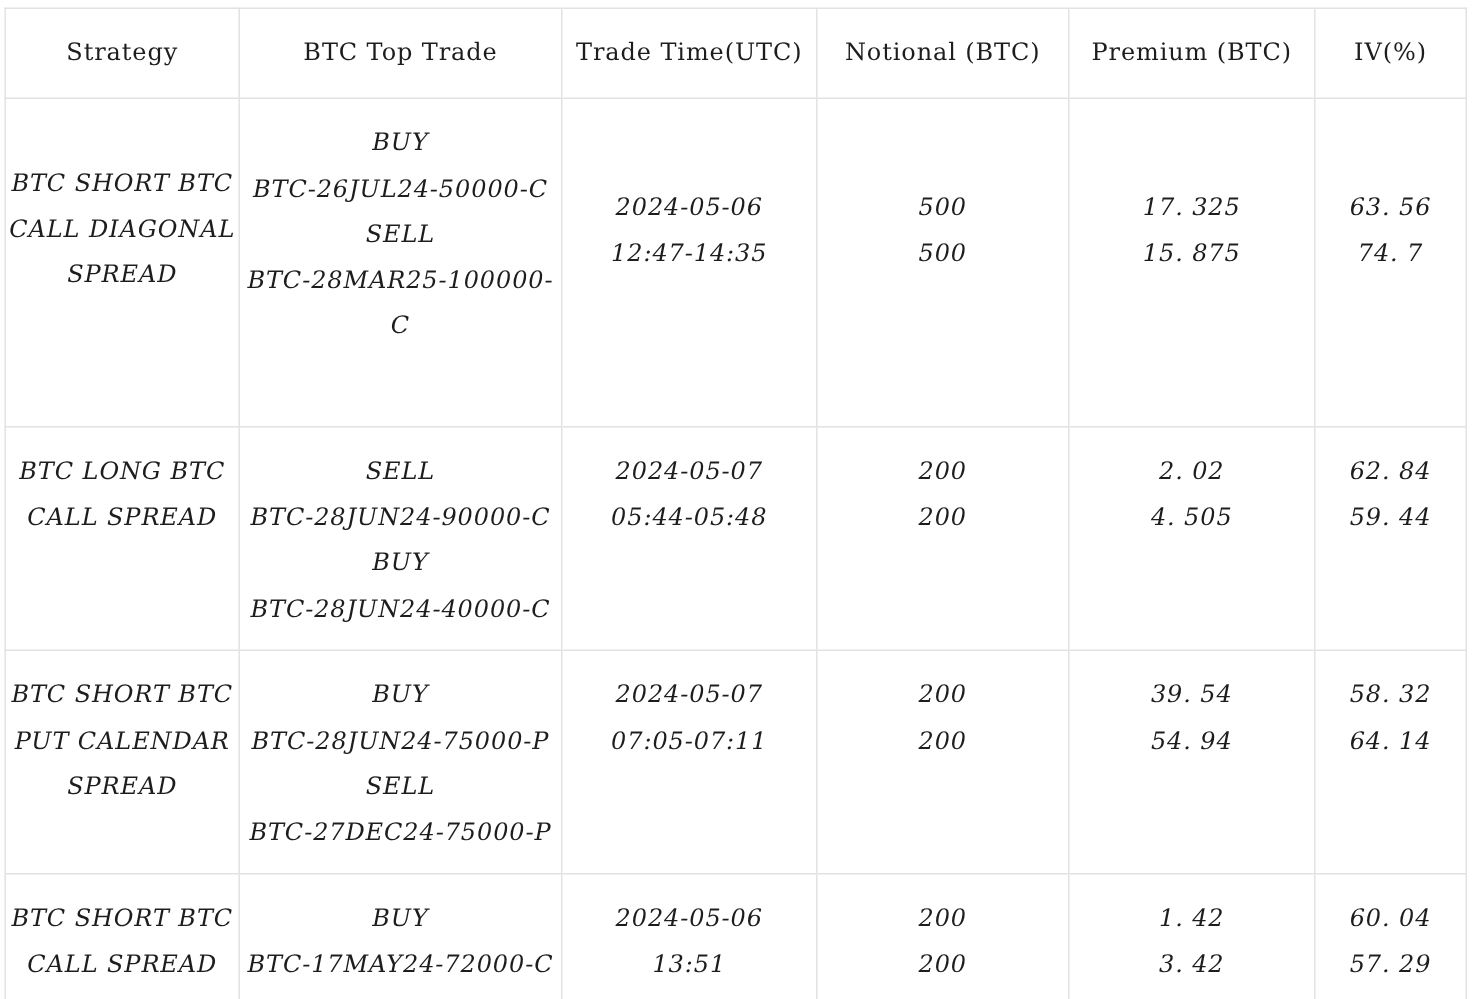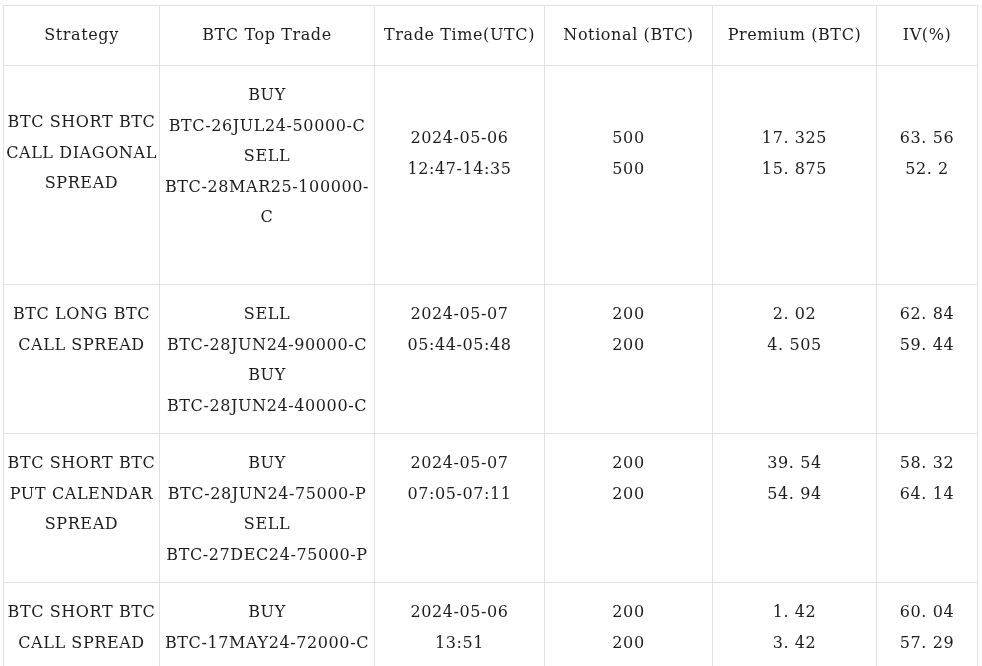--- a/index.html
+++ b/index.html
@@ -44,20 +44,21 @@
     letter-spacing: 0.6px;
     color: #1d1d1d;
     background: #ffffff;
   }
   table.trade-table thead th {
     height: 59px;
   }
   table.trade-table tbody td {
     padding-top: 9px;
     padding-bottom: 9px;
+    font-style: italic;
   }
   tr.row-0 td { height: 152px; }
   tr.row-1 td { height: 125px; }
   tr.row-2 td { height: 125px; }
   tr.row-3 td { height: 127px; }
 
   tbody td.cell-strategy,
   tbody td.cell-toptrade,
   tbody td.cell-tradetime,
   tbody td.cell-notional,
@@ -156,21 +157,21 @@
           <td class="cell-notional">
             <span class="line num">500</span>
             <span class="line num">500</span>
           </td>
           <td class="cell-premium">
             <span class="line num">17. 325</span>
             <span class="line num">15. 875</span>
           </td>
           <td class="cell-iv">
             <span class="line num">63. 56</span>
-            <span class="line num">52. 2</span>
+            <span class="line num">74. 7</span>
           </td>
         </tr>
         <tr class="row-1">
           <td class="cell-strategy">
             <span class="line">BTC LONG BTC</span>
             <span class="line">CALL SPREAD</span>
           </td>
           <td class="cell-toptrade">
             <span class="line">SELL</span>
             <span class="line num">BTC-28JUN24-90000-C</span>

